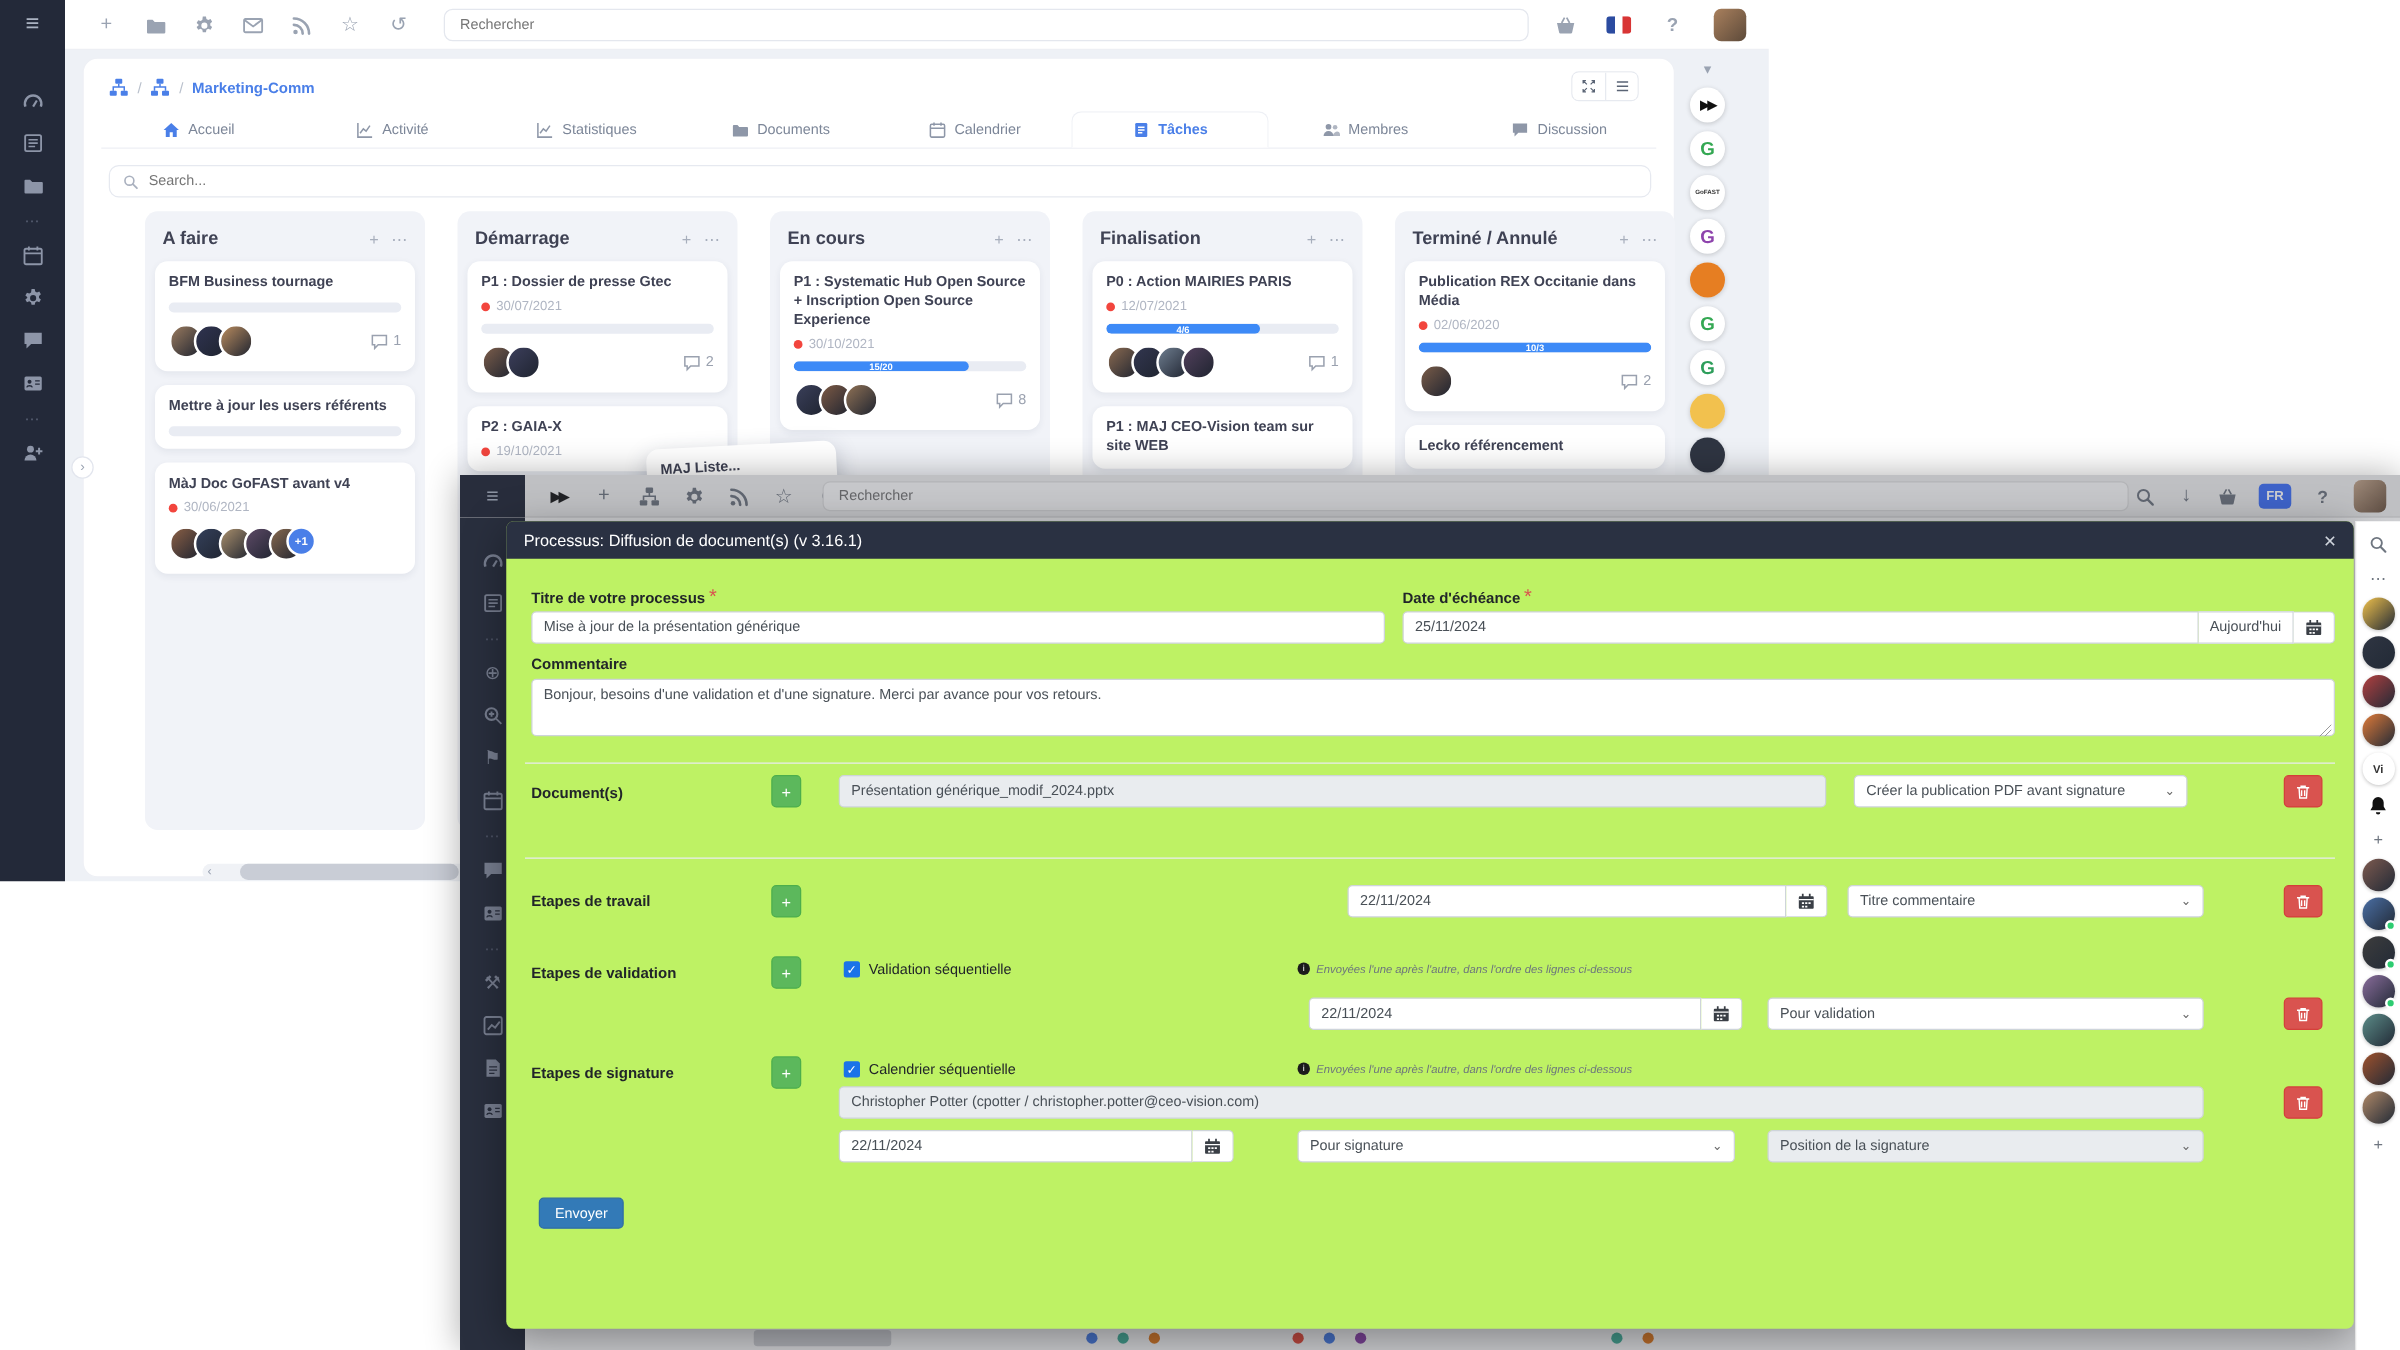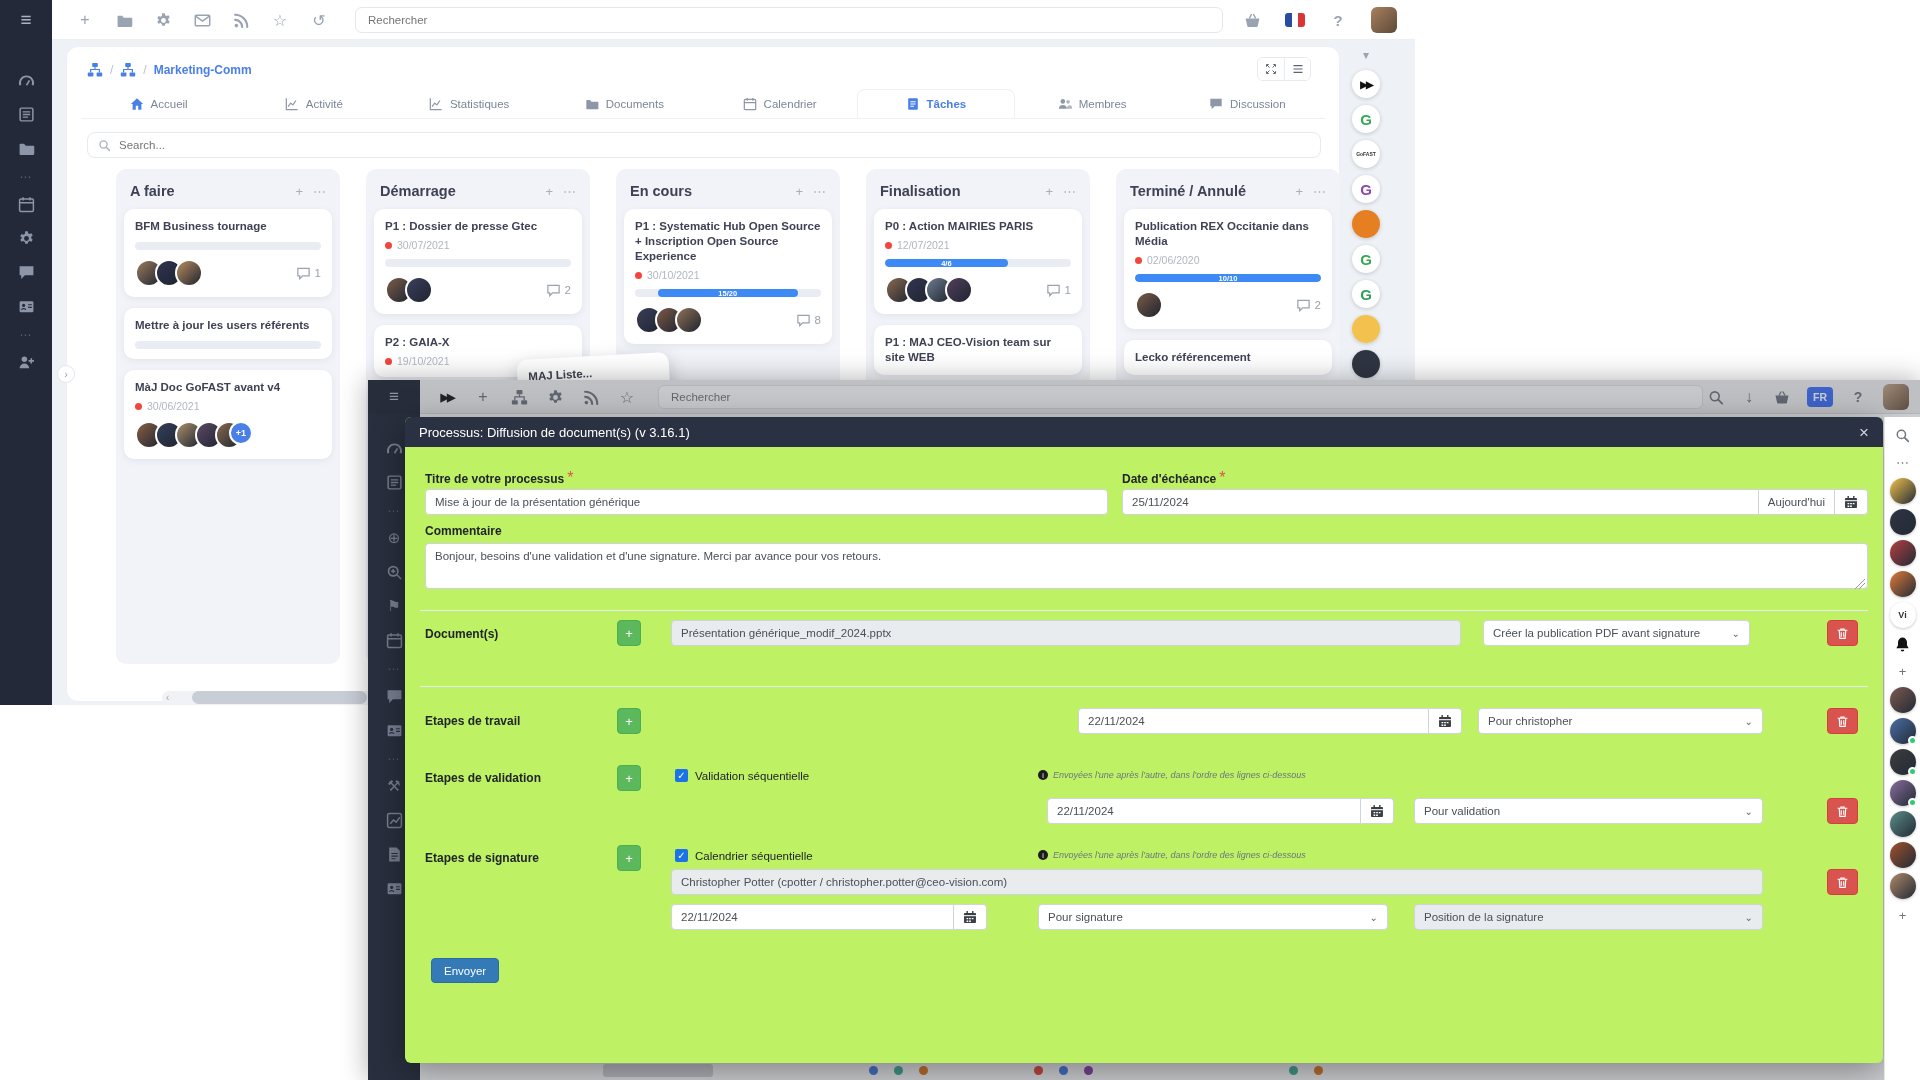--- a/index.html
+++ b/index.html
@@ -463,21 +463,21 @@
               <span class="kcol-act">+</span>
               <span class="kcol-act">⋯</span>
             </div>
             <div class="kcard">
               <div class="kcard-title">P1 : Systematic Hub Open Source + Inscription Open Source Experience</div>
               <div class="kdate">
                 <span class="dot"></span>
                 <span>30/10/2021</span>
               </div>
               <div class="kbar">
-                <div class="fill" style="width: 75%; margin-left: 23px;">15/20</div>
+                <div class="fill" style="width: 75%;">15/20</div>
               </div>
               <div class="kfoot">
                 <div class="avset">
                   <span class="av" style="background: linear-gradient(135deg, rgb(58, 63, 90), rgb(31, 36, 48));"></span>
                   <span class="av" style="background: linear-gradient(135deg, rgb(125, 90, 69), rgb(31, 36, 48));"></span>
                   <span class="av" style="background: linear-gradient(135deg, rgb(143, 113, 85), rgb(31, 36, 48));"></span>
                 </div>
                 <span class="kcom">
                   <span style="display: flex;">
                     <svg viewBox="0 0 16 16">
@@ -531,21 +531,21 @@
               <span class="kcol-act">+</span>
               <span class="kcol-act">⋯</span>
             </div>
             <div class="kcard">
               <div class="kcard-title">Publication REX Occitanie dans Média</div>
               <div class="kdate">
                 <span class="dot"></span>
                 <span>02/06/2020</span>
               </div>
               <div class="kbar">
-                <div class="fill" style="width: 100%;">10/10</div>
+                <div class="fill" style="width: 100%;">10/3</div>
               </div>
               <div class="kfoot">
                 <div class="avset">
                   <span class="av" style="background: linear-gradient(135deg, rgb(122, 92, 72), rgb(31, 36, 48));"></span>
                 </div>
                 <span class="kcom">
                   <span style="display: flex;">
                     <svg viewBox="0 0 16 16">
                       <path d="M2 2.5h12v8H7l-3 3v-3H2z" fill="none" stroke="currentColor" stroke-width="1.3"></path>
                     </svg>
@@ -779,21 +779,21 @@
       <span class="ibtn">
           <svg viewBox="0 0 16 16">
             <path fill="currentColor" d="M2 3.5h12a.8.8 0 01.8.8V14a.8.8 0 01-.8.8H2a.8.8 0 01-.8-.8V4.3a.8.8 0 01.8-.8z"></path>
             <path d="M1.2 6.5h13.6" stroke="#fff" stroke-width="1.2"></path>
             <path d="M4.8 1.2v3.2M11.2 1.2v3.2" stroke="currentColor" stroke-width="1.6"></path>
             <path d="M4 9h2v1.6H4zM7 9h2v1.6H7zM10 9h2v1.6h-2zM4 12h2v1.6H4zM7 12h2v1.6H7z" fill="#fff"></path>
           </svg>
         </span>
     </div>
     <div class="abs fselect" style="left:1073px;top:291px;width:285px;">
-      <span>Pour christopher</span>
+      <span>Titre commentaire</span>
         <span class="chv">⌄</span>
     </div>
     <span class="abs trash-btn" style="left:1422px;top:291px;">
         <svg viewBox="0 0 16 16">
           <path d="M2 4h12M6 4V2.5h4V4M4 4l.7 10h6.6L12 4M6.5 6.5V12M9.5 6.5V12" stroke="currentColor" fill="none" stroke-width="1.4"></path>
         </svg>
       </span>
 
     <div class="abs flabel" style="left:20px;top:354px;">Etapes de validation</div>
     <span class="abs green-btn" style="left:212px;top:348px;">+</span>

